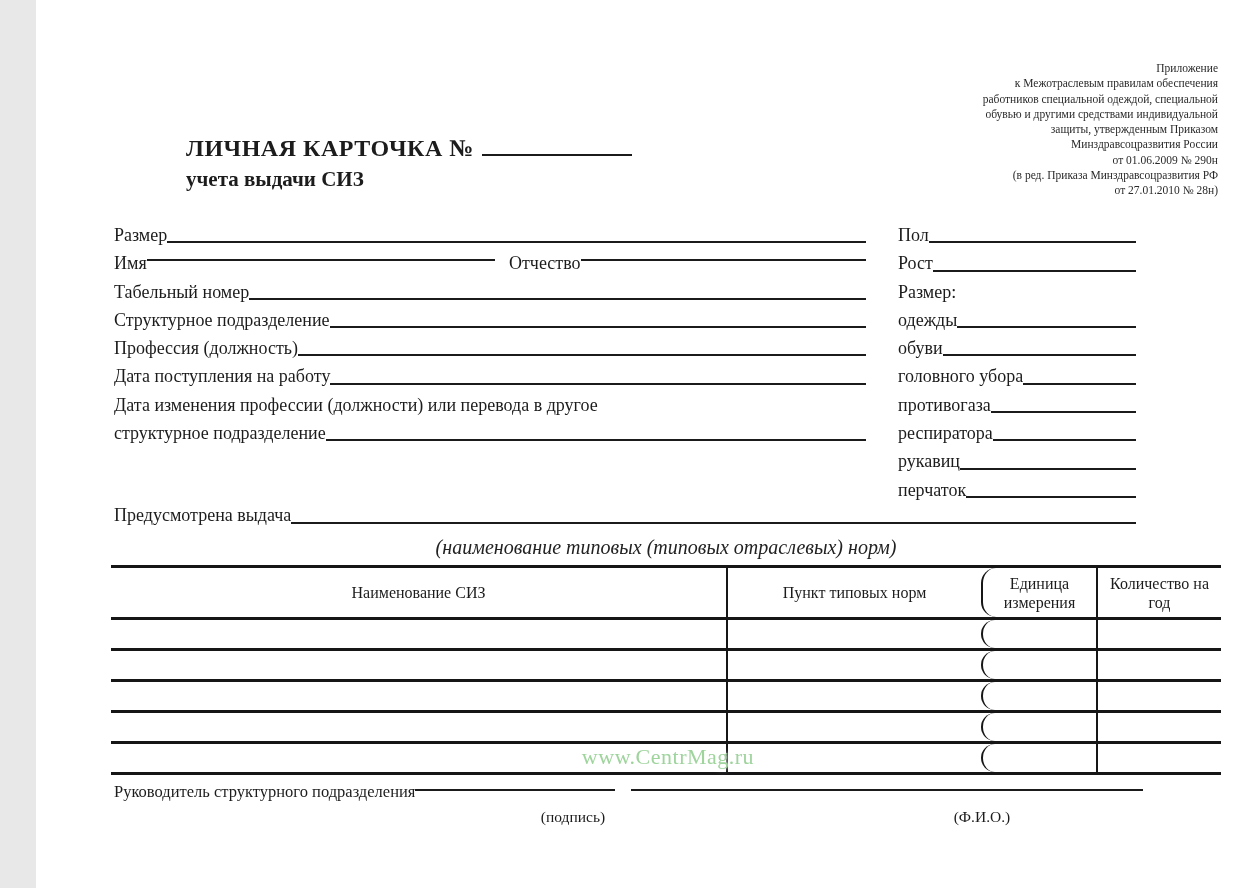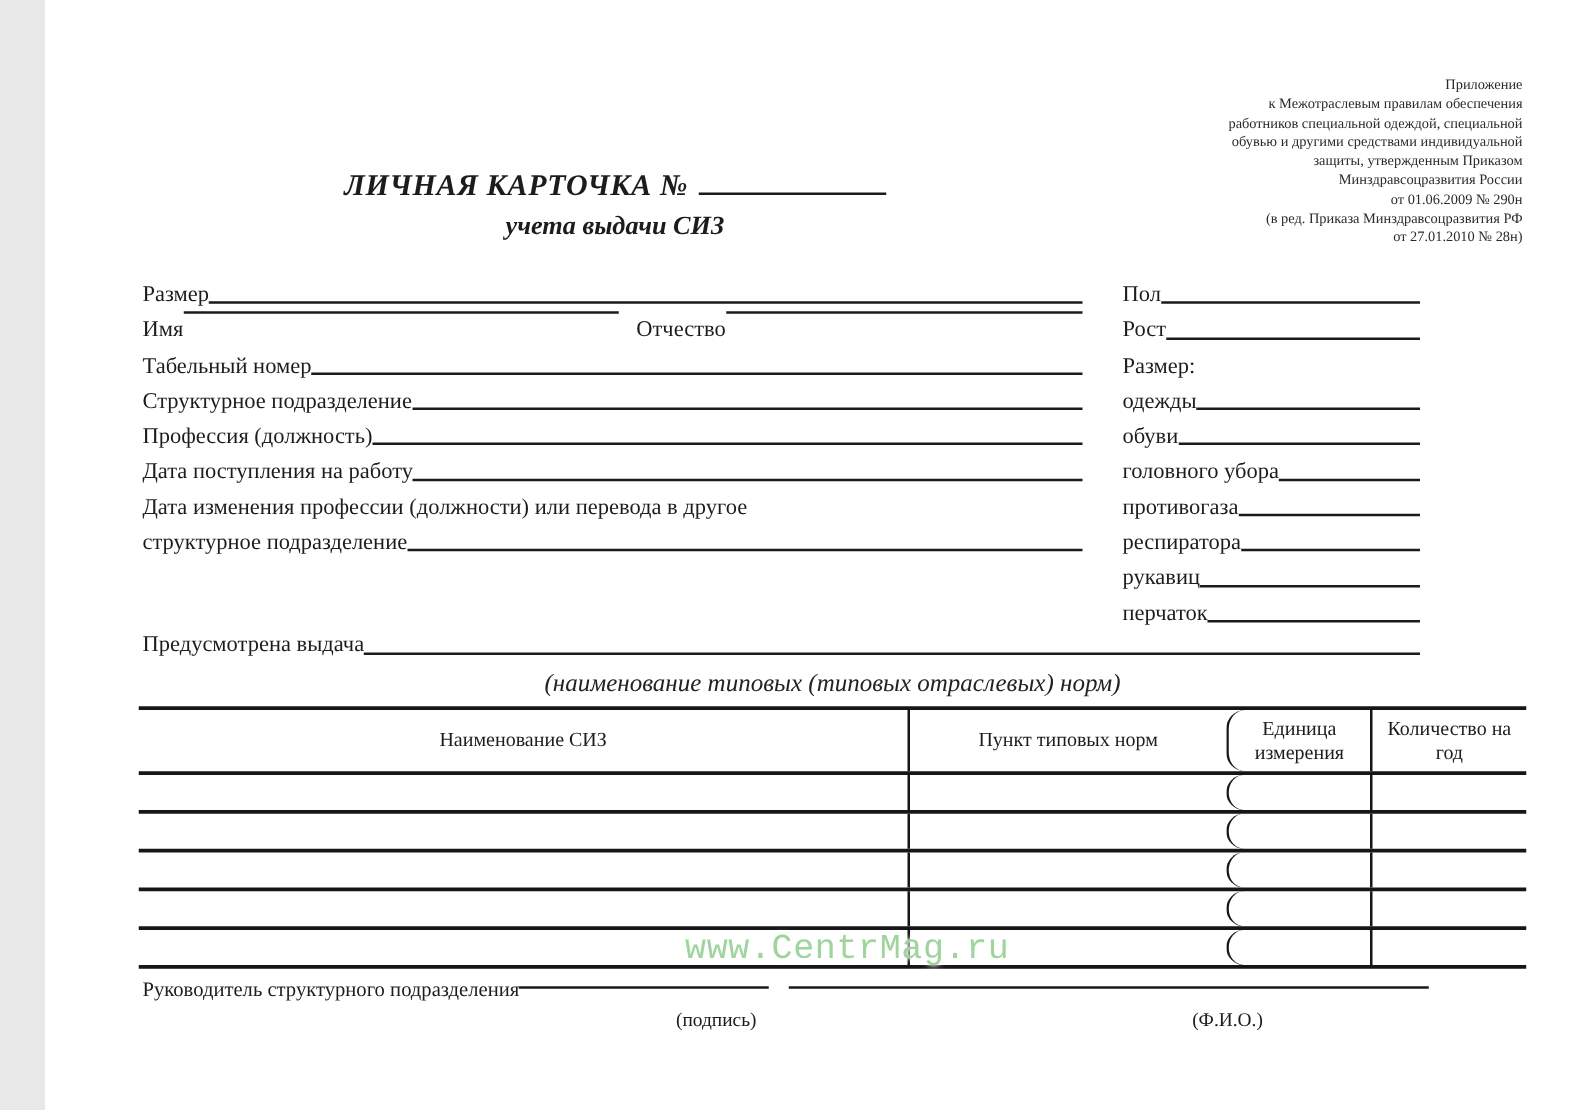--- a/index.html
+++ b/index.html
@@ -6,49 +6,49 @@
   .page {
     position:relative; width:1260px; height:888px; background:#ffffff;
     font-family:"Liberation Serif", serif; color:#1c1c1c; overflow:hidden;margin-left:36px;
   }
   
   .appendix {
     position:absolute; top:61px; right:78px; width:380px;
     font-size:11.5px; line-height:15.3px; text-align:right; color:#2a2a2a;
   }
   
-  .title-block { position:absolute; left:136px; top:130px; width:640px; text-align:center;font-style:italic; }
+  .title-block { position:absolute; left:150px; top:130px; width:640px; text-align:left; }
   .title-line1 { font-size:24px; font-weight:bold; letter-spacing:.5px; white-space:nowrap; }
   .title-blank { display:inline-block; width:150px; border-bottom:2px solid #1b1b1b; height:1em; vertical-align:baseline; margin-left:8px; }
   .title-line2 { font-size:21px; font-weight:bold; margin-top:5px; }
   
   .fields-left  { position:absolute; left:78px;  top:221px; width:752px; }
   .fields-right { position:absolute; left:862px; top:221px; width:238px; }
   .frow { display:flex; align-items:flex-end; height:28.3px; font-size:18px; line-height:28.3px; white-space:nowrap; }
   .fill { flex:1 1 auto; border-bottom:2px solid #1b1b1b; margin-bottom:6px; min-width:10px; }
-  .seg  { display:flex; align-items:flex-start; }
+  .seg  { display:flex; align-items:center; }
   .seg .lbl { line-height:28.3px; }
   
   .issue-row { position:absolute; left:78px; top:501px; width:1022px; display:flex; align-items:flex-end; height:28px; font-size:18px; line-height:28px; }
   .issue-row .fill { margin-bottom:5px; }
   .issue-caption { position:absolute; left:380px; top:536px; width:500px; text-align:center; font-style:italic; font-size:20px; color:#222; }
   
   .siz-table { position:absolute; left:75px; top:565px; width:1110px; border-top:3px solid #161616; }
   .thead { display:flex; height:49px; border-bottom:3px solid #161616; }
   .trow  { display:flex; height:28px; border-bottom:3px solid #161616; }
   .c { box-sizing:border-box; height:100%; }
   .c1 { width:615px; }
   .c2 { width:255px; border-left:2px solid #161616; }
   .c3 { width:115px; border-left:2px solid #161616;border-radius:15px; }
   .c4 { width:125px; border-left:2px solid #161616; }
   .hcell { display:flex; align-items:center; justify-content:center; text-align:center; font-size:16px; line-height:19px; padding:0 6px; }
   
   .watermark {
     position:absolute; left:512px; top:744px; width:240px; text-align:center;
-    font-family:Liberation Mono, monospace; font-size:28px; letter-spacing:0.5px;
+    font-family:Liberation Serif, serif; font-size:22px; letter-spacing:0.5px;
     color:#9fd49d; text-shadow:0 0 3px #ffffff, 0 0 6px #ffffff;
   }
   
   .signature-row { position:absolute; left:78px; top:780px; width:1029px; display:flex; align-items:center; height:24px; font-size:16.5px; line-height:24px; white-space:nowrap; }
   .signature-row .fill { margin-bottom:4px; }
   .sig-fill-1 { flex:0 0 200px; }
   .sig-gap { flex:0 0 16px; }
   .sig-caption { position:absolute; top:808px; font-size:15.5px; text-align:center; }
   .cap-sign { left:457px; width:160px; }
   .cap-name { left:866px; width:160px; }

